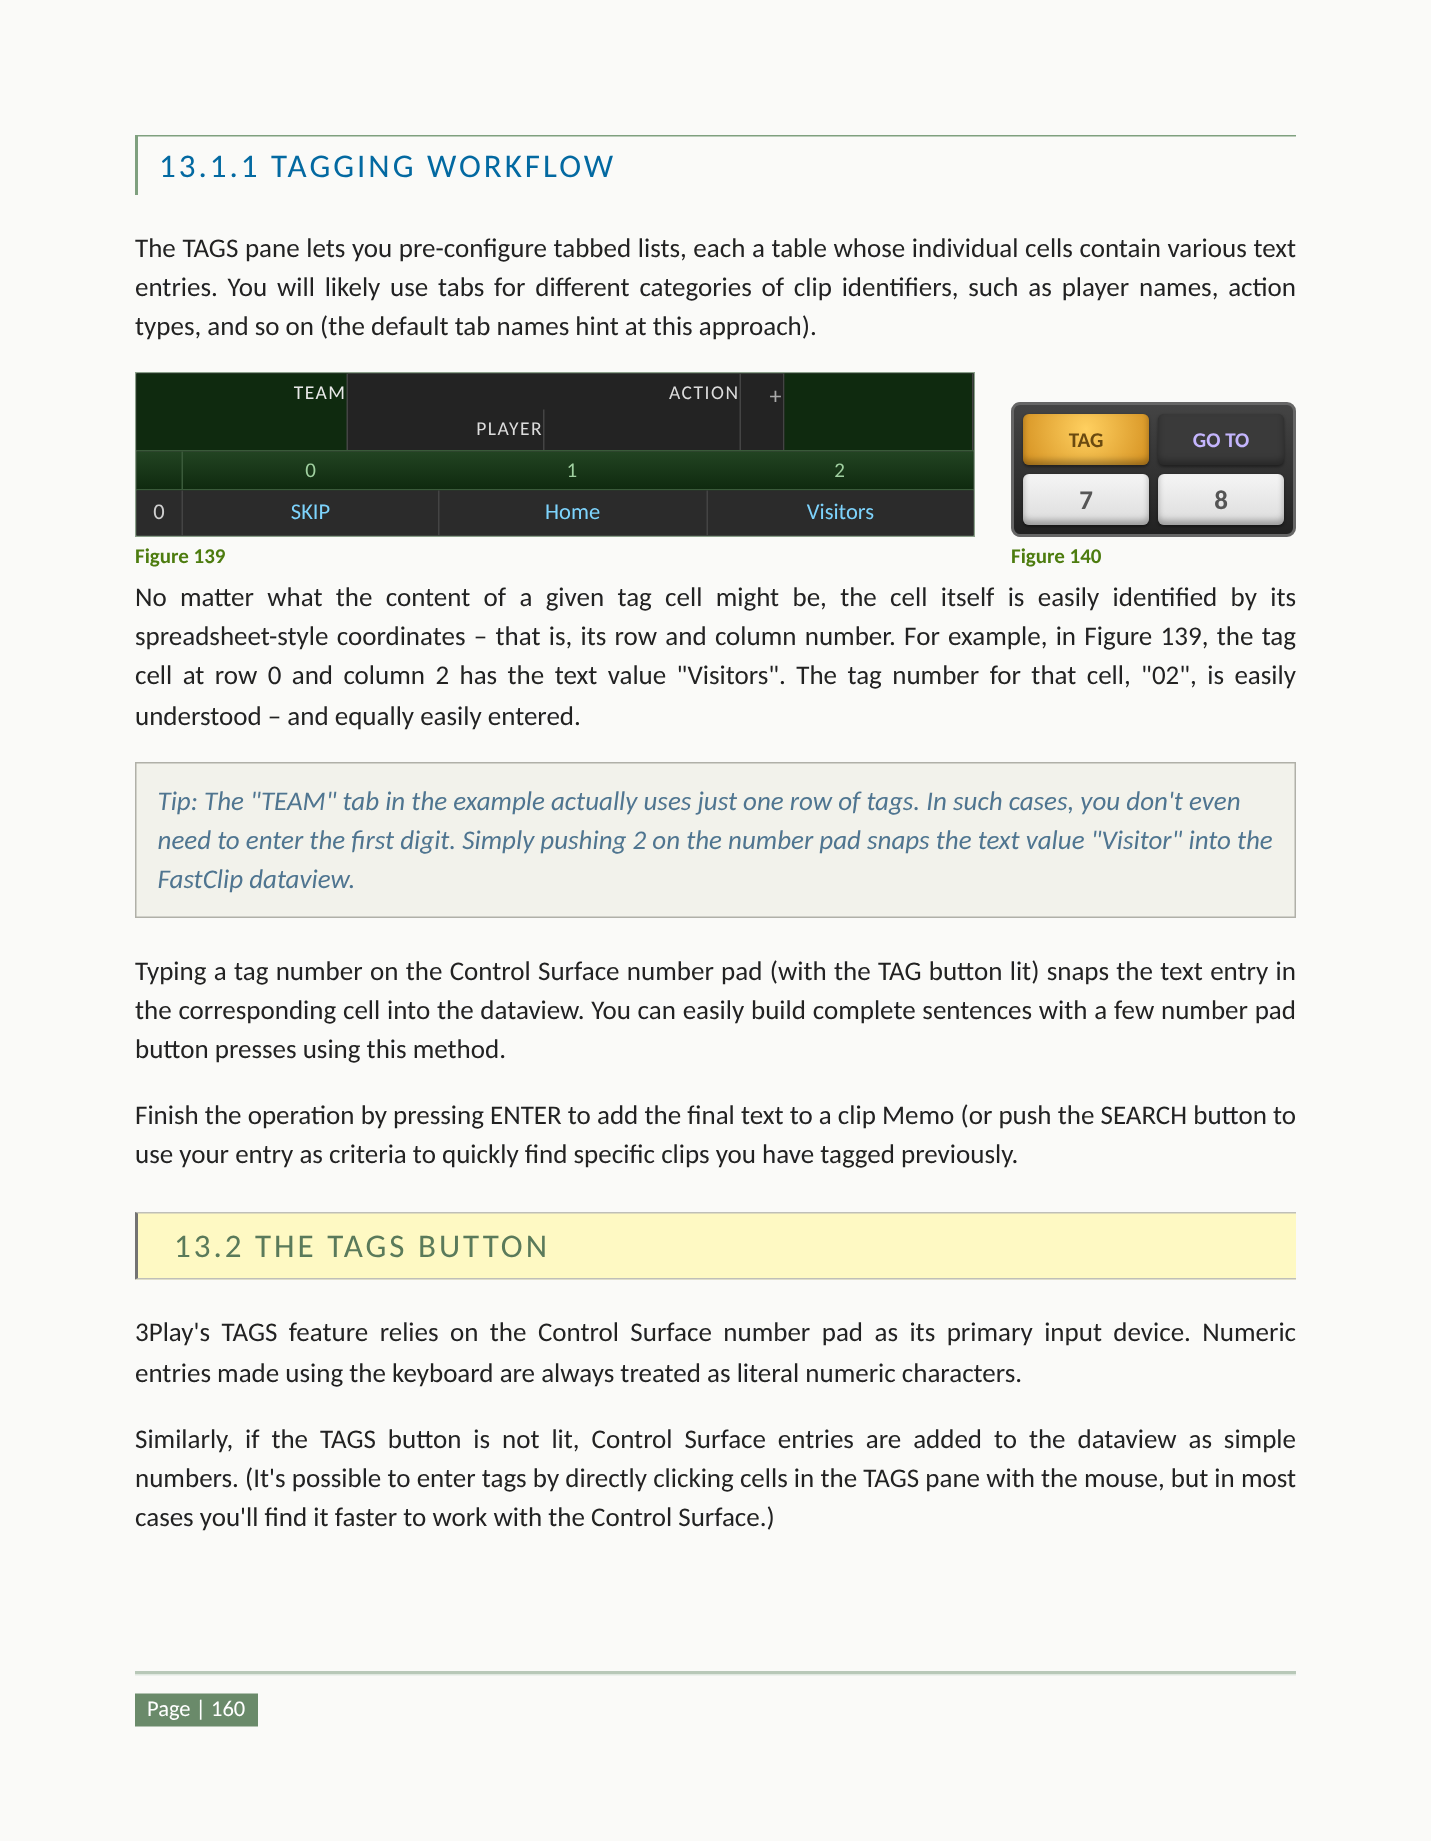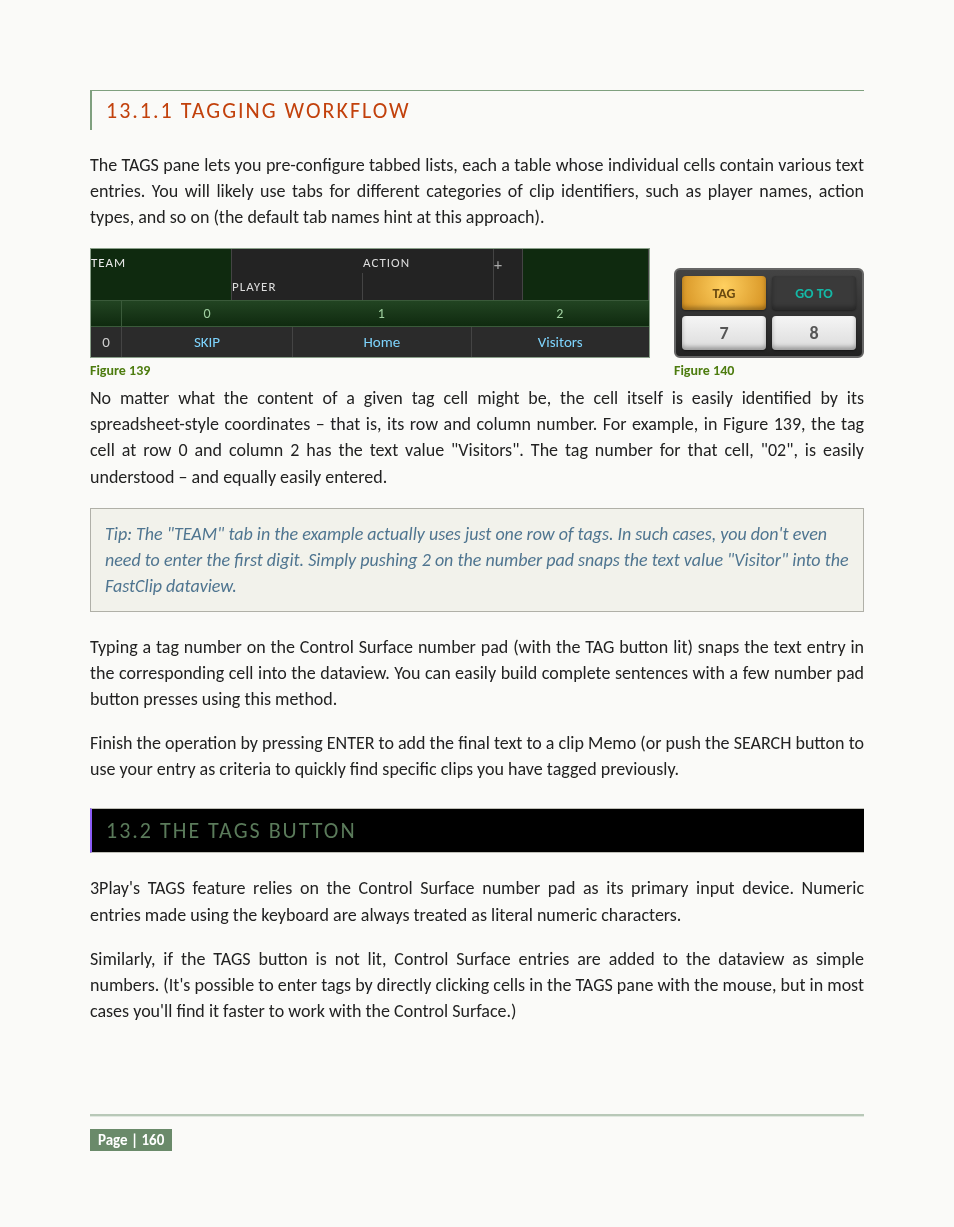--- a/index.html
+++ b/index.html
@@ -17,29 +17,29 @@
   }
   .h3-block {
     border-left: 2px solid #7fa07f;
     border-top: 1px solid #7fa07f;
     padding: 6px 0 6px 14px;
     margin-bottom: 22px;
   }
   .h3 {
     font-size: 22px;
     letter-spacing: 2px;
-    color: #c2410c;
+    color: #0369a1;
     font-weight: 400;
   }
   .h2-block {
-    background: #000000;
-    border-left: 2px solid #8b5cf6;
+    background: #fef9c3;
+    border-left: 2px solid #737373;
     border-top: 1px solid #bfbfb8;
     border-bottom: 1px solid #bfbfb8;
-    padding: 8px 0 8px 14px;
+    padding: 8px 0 8px 24px;
     margin: 26px 0 22px 0;
   }
   .h2 {
     font-size: 22px;
     letter-spacing: 2px;
     color: #5a7a5a;
     font-weight: 400;
   }
   p {
     font-size: 18px;
@@ -76,21 +76,21 @@
     background: #1b1b1b;
     font-size: 15px;
     color: #dcdcdc;
   }
   .tabsrow {
     display: flex;
     background: #232323;
   }
   .tab {
     padding: 6px 0;
-    text-align: left;
+    text-align: right;
     border-right: 1px solid #444;
     font-size: 13px;
     letter-spacing: 1px;
   }
   .tab.active { background: #0f2a0f; color: #e8e8e8; }
   .tab-team   { width: 140px; }
   .tab-player { width: 130px; margin-top: 24px; }
   .tab-action { width: 130px; }
   .tab.plus   { width: 28px; font-size: 16px; color: #aaa; }
   .tab.fill   { flex: 1; background: #0f2a0f; }
@@ -152,21 +152,21 @@
     font-size: 14px;
     font-weight: 700;
     box-shadow: inset 0 -3px 4px rgba(0,0,0,0.3), 0 1px 2px rgba(0,0,0,0.4);
   }
   .key.lit {
     background: radial-gradient(circle at 50% 30%, #ffd060, #d49020);
     color: #6a4a10;
   }
   .key.off {
     background: #3a3a3a;
-    color: #14b8a6;
+    color: #c4b5fd;
     text-align: right;
   }
   .key.white {
     background: linear-gradient(#f5f5f5, #dcdcdc);
     color: #555;
     font-size: 18px;
   }
   .tipbox {
     background: #f2f2eb;
     border: 1px solid #b0b0a8;
@@ -174,21 +174,20 @@
     margin: 14px 0 22px 0;
   }
   .tipbox p {
     color: #4f7590;
     font-style: italic;
     text-align: left;
     margin: 0;
   }
   .pagefoot {
     margin-top: 90px;
-    font-weight: bold;
   }
   .footrule {
     height: 0;
     border-top: 2px solid #b8c8b8;
     border-bottom: 1px solid #e0e8e0;
     margin-bottom: 12px;
   }
   .pagenum {
     display: inline-block;
     background: #6a8a6a;

